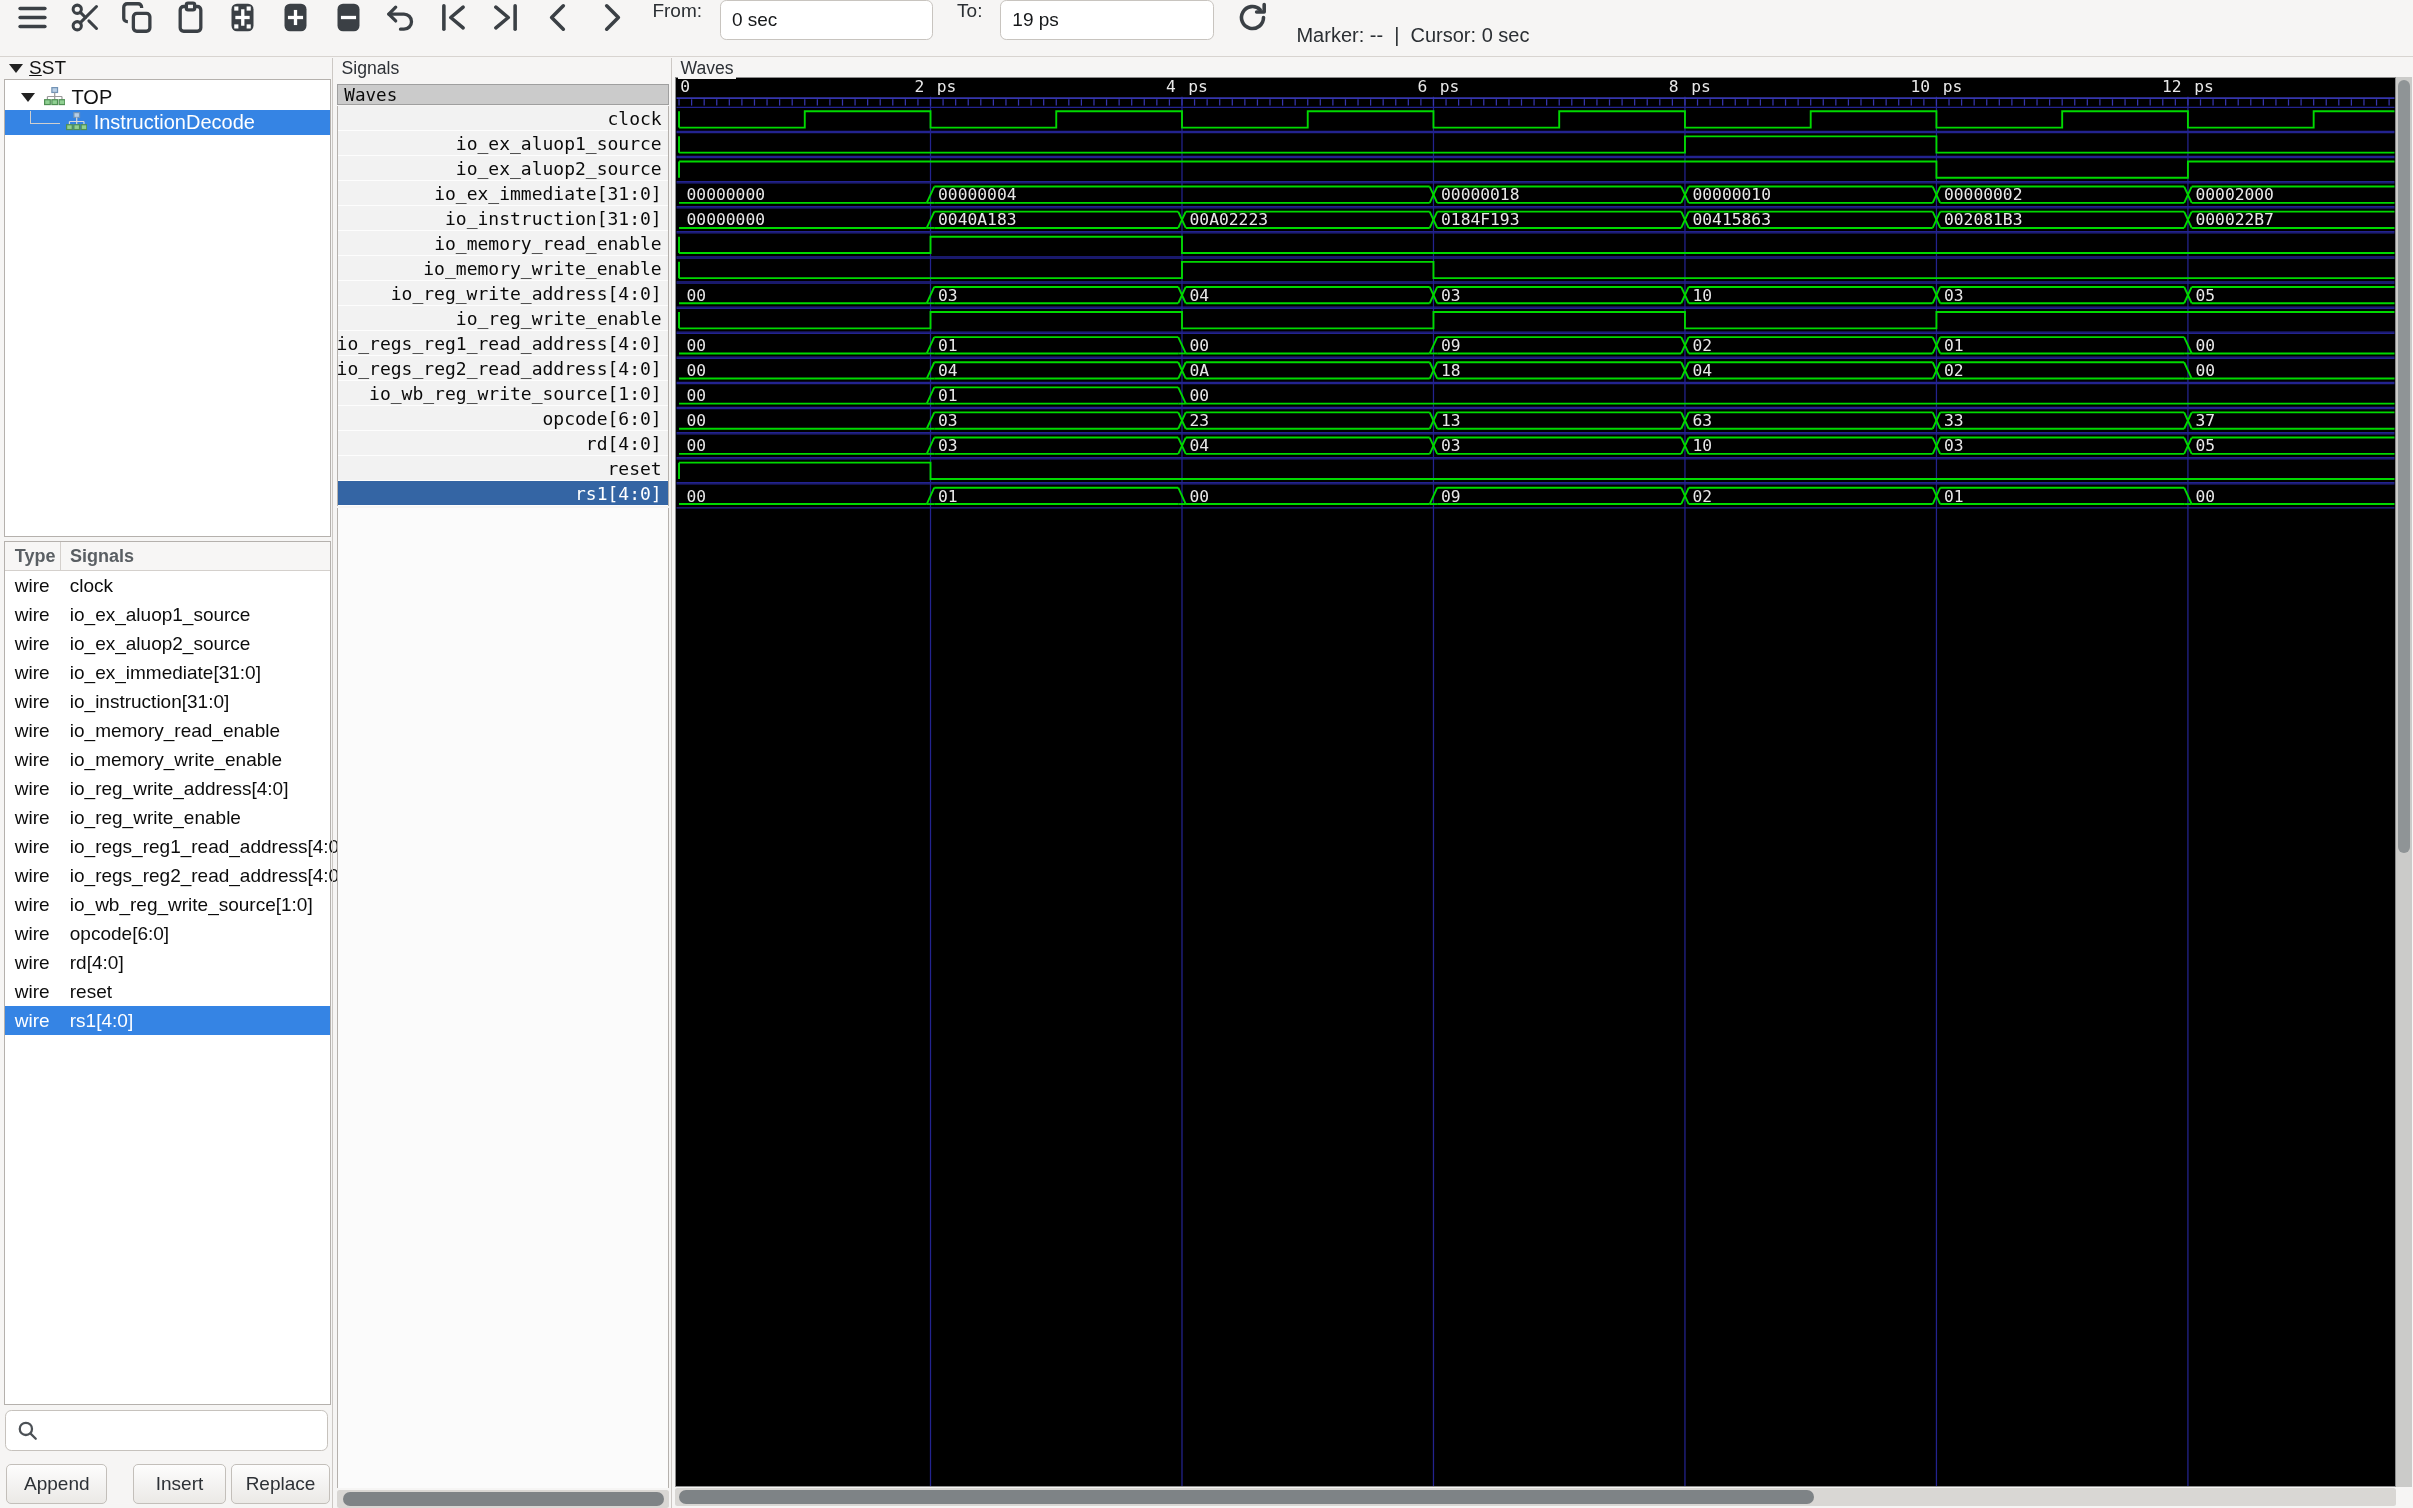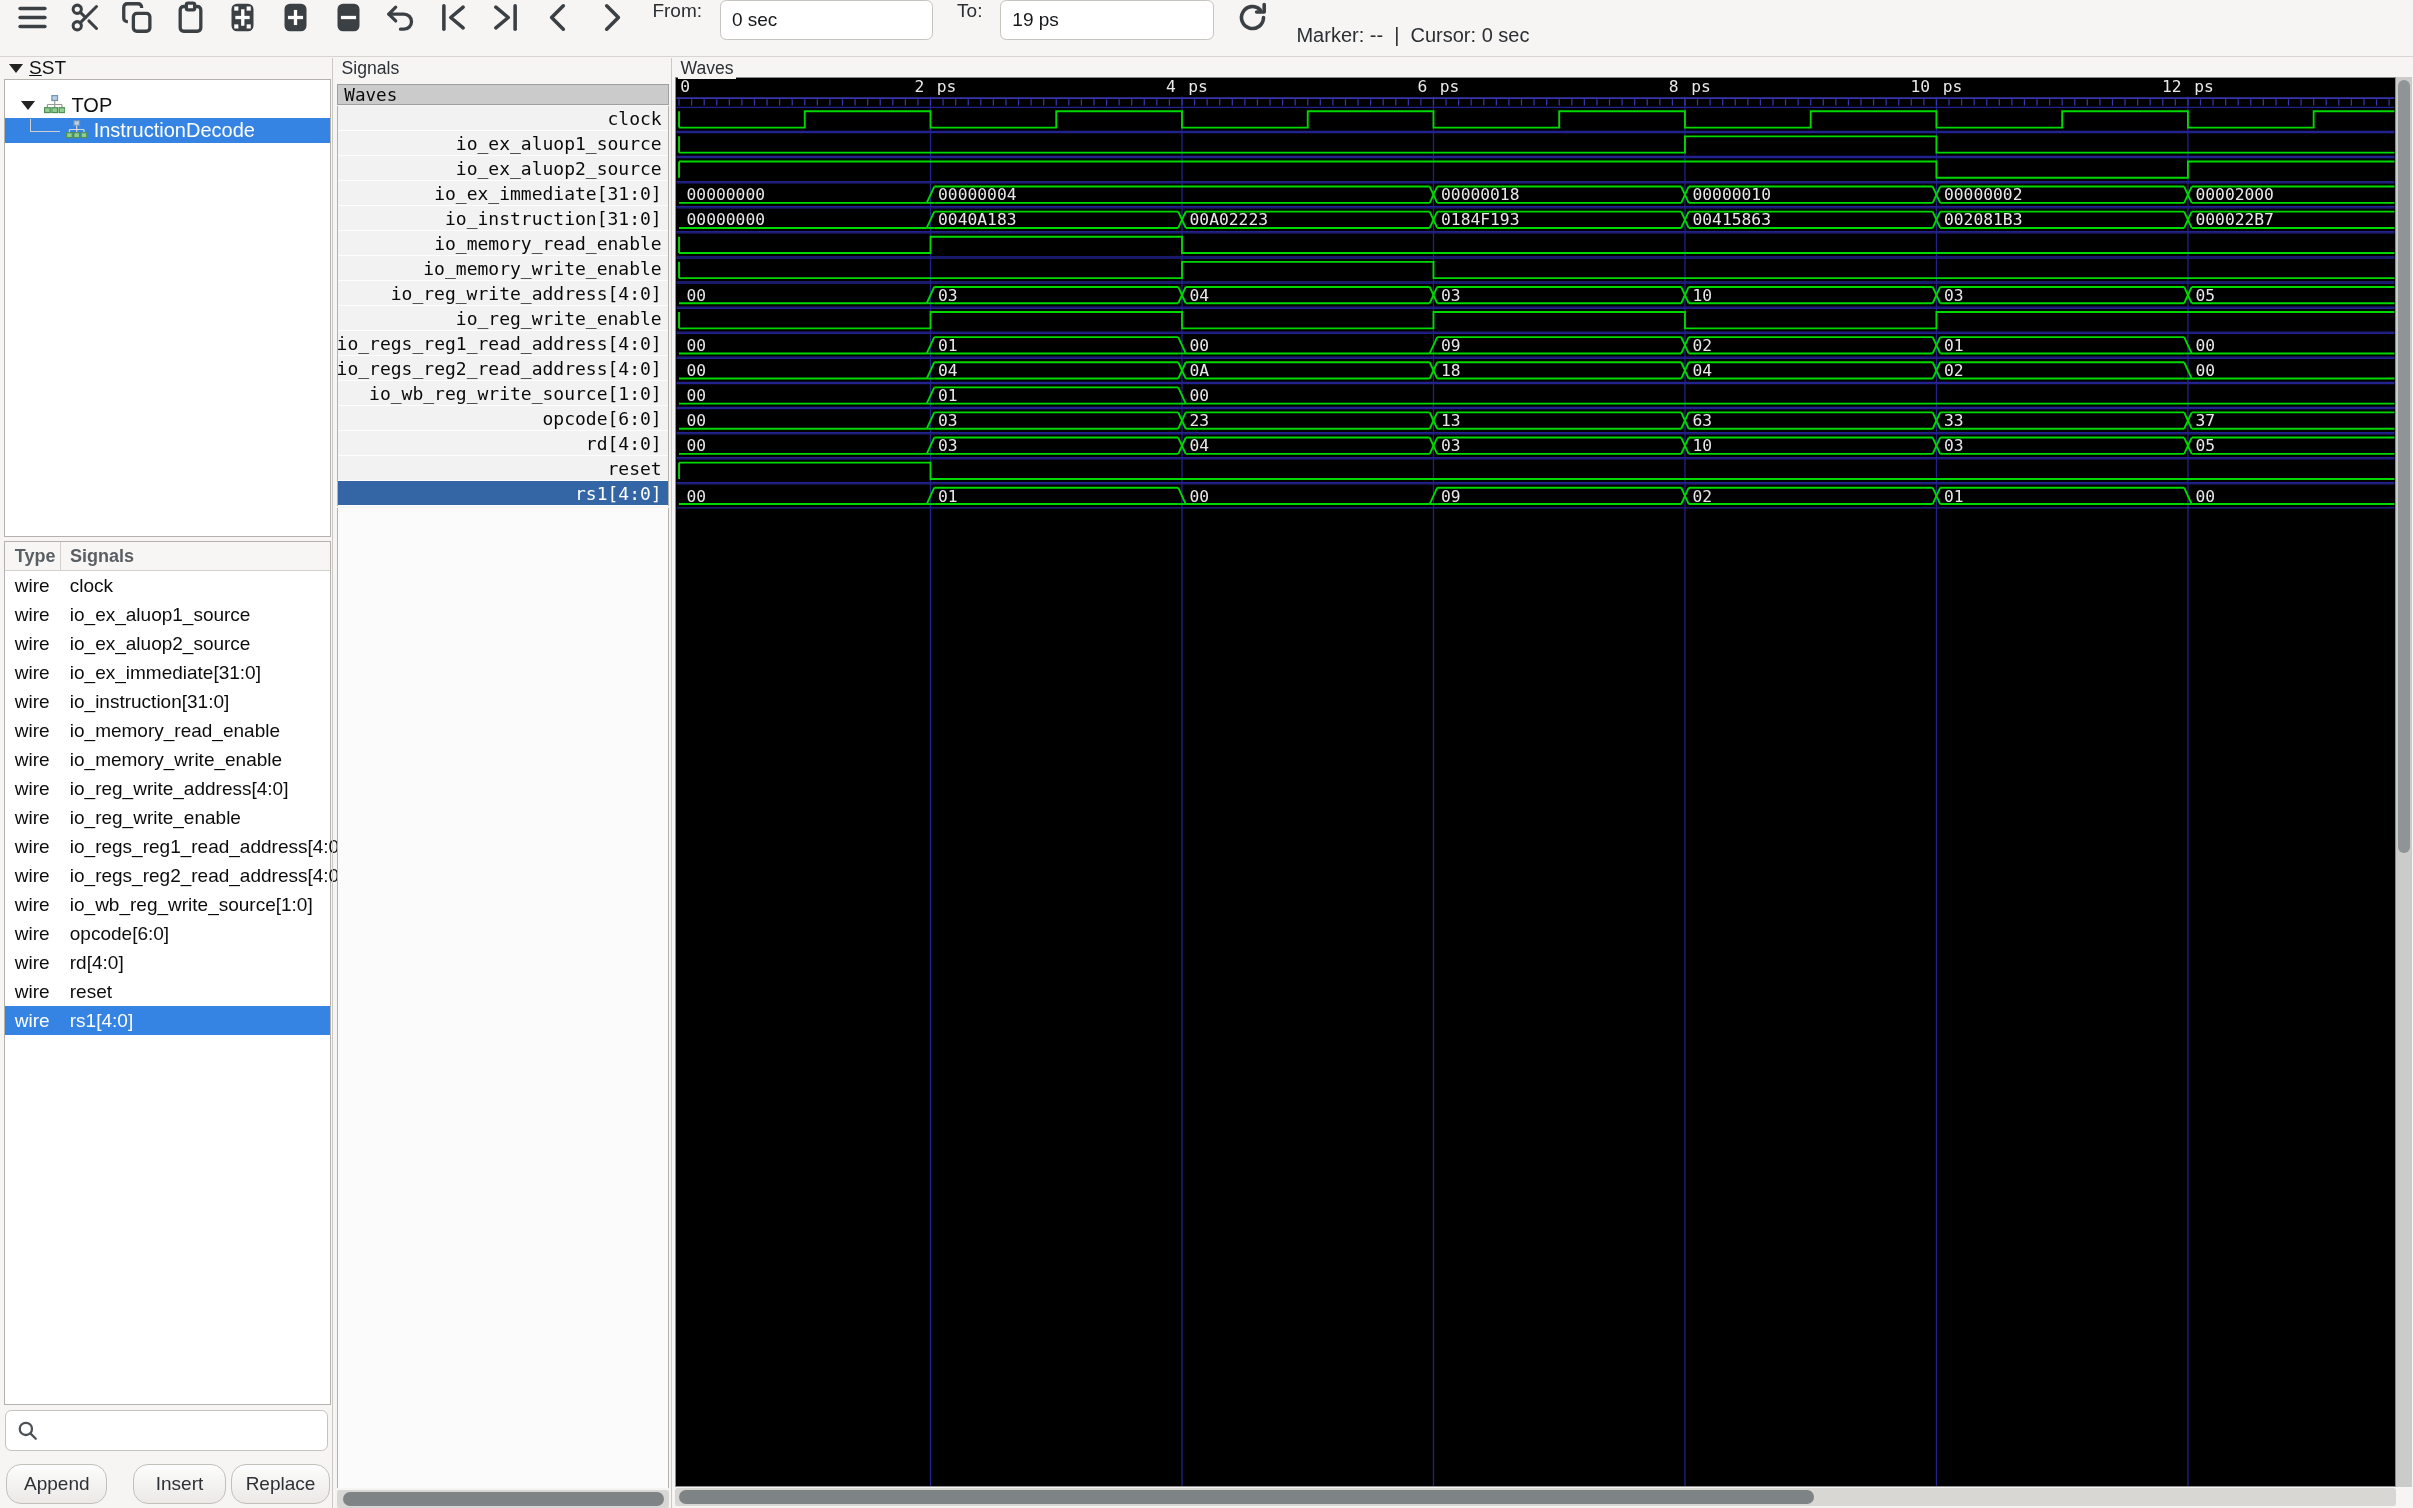--- a/index.html
+++ b/index.html
@@ -26,21 +26,21 @@
                        font-size:18px;font-weight:bold;color:#5a5f63;}
   #col-type{width:55px;padding-left:10px;box-sizing:border-box;}
   #col-div{width:1.3px;height:100%;background:#d4d0cc;}
   #col-signals{padding-left:8.8px;}
   .sig-row{height:29px;display:flex;align-items:center;font-size:19px;color:#0c0c0c;}
   .sig-row .c1{width:55px;padding-left:10px;box-sizing:border-box;flex:0 0 auto;}
   .sig-row .c2{padding-left:10px;}
   .sig-row.selected{background:#3584e4;color:#fff;}
   #search-box{position:absolute;left:5px;top:1410px;width:323px;height:41px;background:#fff;border:1.3px solid #c6c2bd;
               border-radius:6.3px;box-sizing:border-box;display:flex;align-items:center;padding-left:10px;}
-  .lbutton{position:absolute;top:1464px;height:40px;border:1.3px solid #c3bfba;border-radius:15px;
+  .lbutton{position:absolute;top:1464px;height:40px;border:1.3px solid #c3bfba;border-radius:5px;
            background:linear-gradient(#fdfdfd,#ebe9e6);font-size:19px;color:#2d3136;
            display:flex;align-items:center;justify-content:center;box-sizing:border-box;}
   .vdiv{position:absolute;top:58px;width:1.3px;height:1451px;background:#ccc8c4;}
   
   .frame-label{position:absolute;top:58px;font-size:17.6px;color:#2d3136;background:#f6f5f4;padding:0 2.5px;z-index:3;}
   
   #time-header{position:absolute;left:337px;top:84px;width:332px;height:21.4px;background:#cbcbcb;border:0.6px solid #9f9f9f;
                box-sizing:border-box;font-family:"DejaVu Sans Mono",monospace;font-size:17.6px;color:#0a0a0a;
                display:flex;align-items:center;padding-left:6.3px;}
   #names-col{position:absolute;left:337px;top:106px;width:332px;border-left:0.6px solid #b5b1ad;border-right:0.6px solid #b5b1ad;box-sizing:border-box;}
@@ -156,21 +156,21 @@
     </div>
     <span id="marker-text">Marker: --  |  Cursor: 0 sec</span>
   </div>
 
   <div id="sst-header">
     <div class="tri-down"></div>
     <span id="sst-title"><u>S</u>ST</span>
   </div>
 
   <div id="sst-tree">
-    <div class="tree-row" style="padding-left:16.3px;margin-top:13px;">
+    <div class="tree-row" style="padding-left:16.3px;margin-top:5px;">
       <div class="tri-down" style="margin-right:7.5px;"></div>
       <svg class="hier-icon" viewBox="0 0 28 28">
         <rect x="11" y="2" width="7" height="6" fill="#b9cfe6" stroke="#7293b5" stroke-width="1.5"></rect>
         <path d="M14.5 8 V13 M5.5 13 H23.5 M5.5 13 V17 M14.5 13 V17 M23.5 13 V17" stroke="#9a9a9a" stroke-width="1.5" fill="none"></path>
         <rect x="2" y="17" width="7" height="6" fill="#90d092" stroke="#4f8f54" stroke-width="1.5"></rect>
         <rect x="11" y="17" width="7" height="6" fill="#90d092" stroke="#4f8f54" stroke-width="1.5"></rect>
         <rect x="20" y="17" width="7" height="6" fill="#90d092" stroke="#4f8f54" stroke-width="1.5"></rect>
       </svg>
       <span>TOP</span>
     </div>

